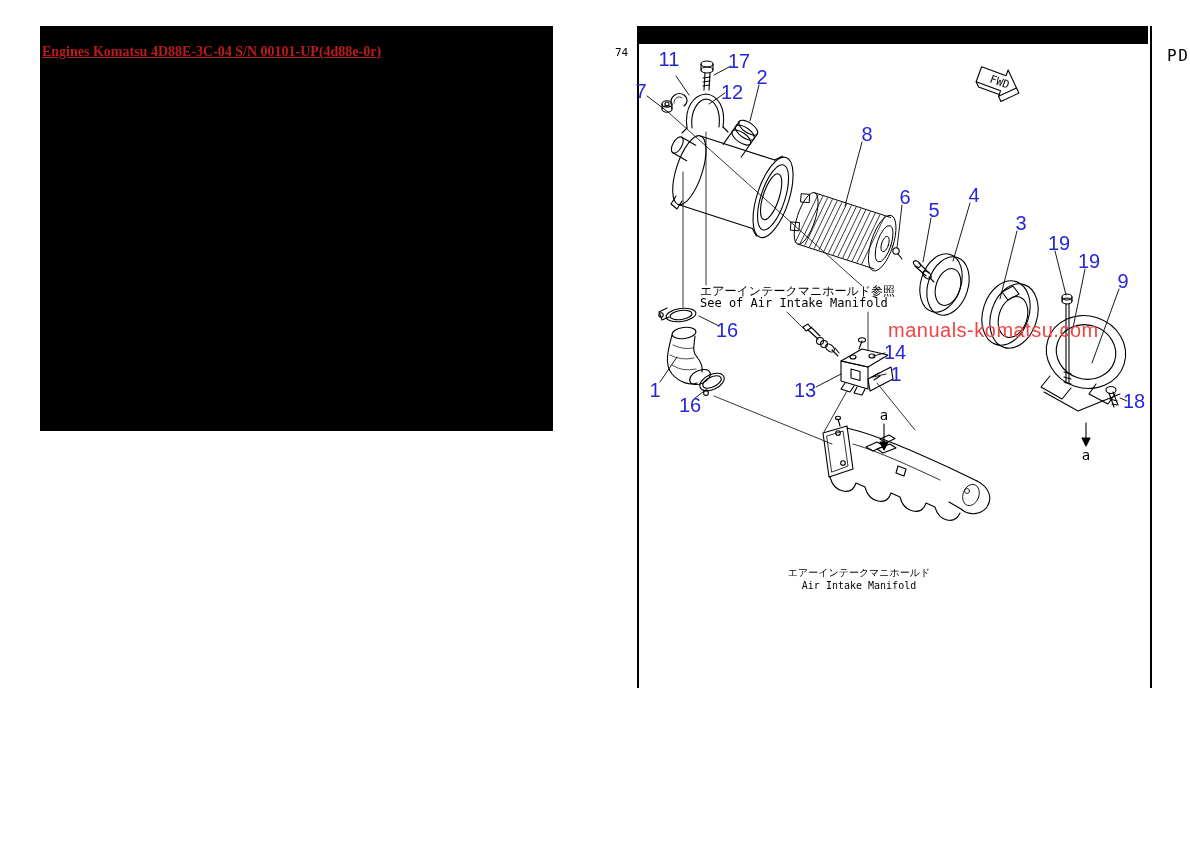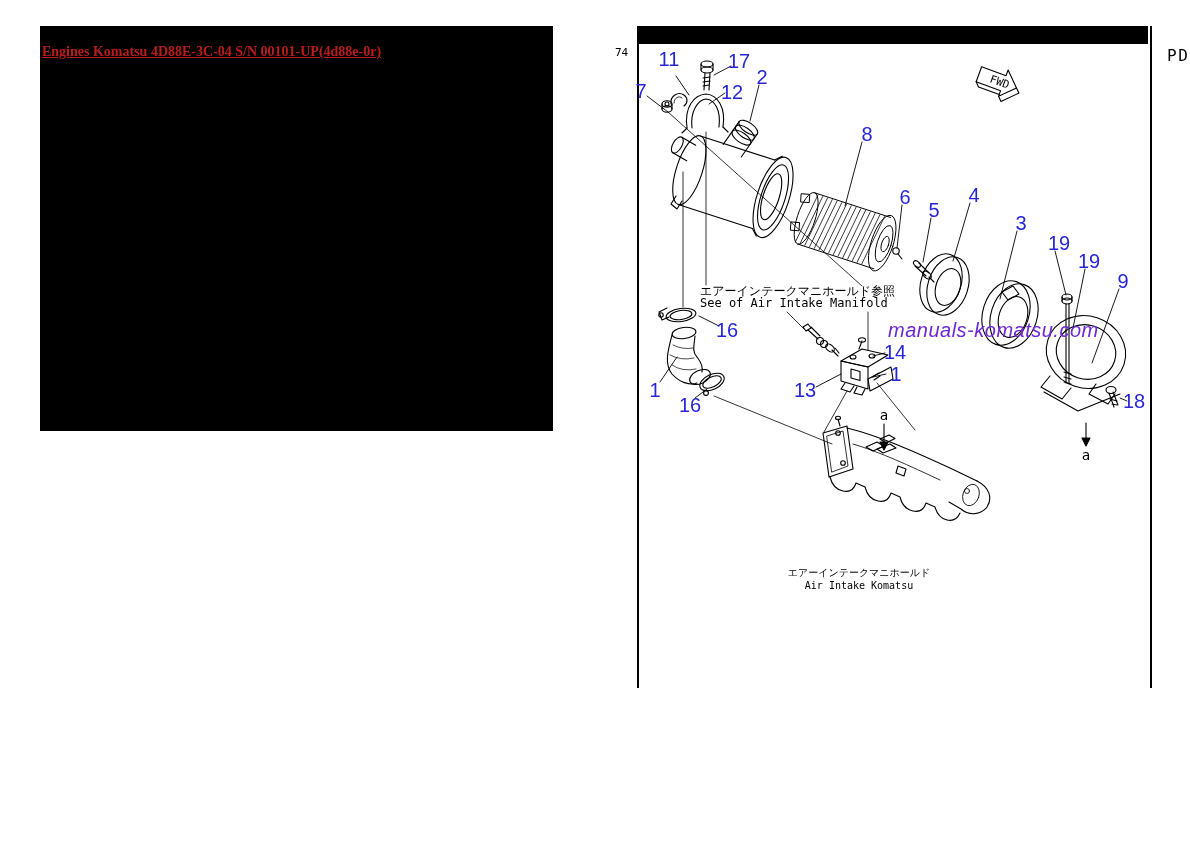--- a/index.html
+++ b/index.html
@@ -7,22 +7,22 @@
         font-family:"Liberation Sans",sans-serif;}
   .black-panel{position:absolute;left:40px;top:26px;width:513px;height:405px;background:#000;}
   .doc-link{position:absolute;left:42px;top:44px;font-family:"Liberation Serif",serif;
         font-weight:700;font-size:14px;color:#b91c1c;text-decoration:underline;white-space:nowrap;cursor:pointer;}
   .dframe{position:absolute;left:637px;top:26px;width:511px;height:662px;
         border-left:2px solid #000;border-right:2px solid #000;}
   .topbar{position:absolute;left:639px;top:26px;width:509px;height:18px;background:#000;}
   .mono{font-family:"DejaVu Sans Mono","Liberation Mono",monospace;color:#000;}
   .sheet-num{position:absolute;left:607px;top:46px;font-size:11px;margin-left:8px;}
   .fig-code{position:absolute;left:1167px;top:46px;font-size:16px;letter-spacing:1.5px;}
-  .watermark{position:absolute;left:888px;top:319px;font-size:20px;color:#6d28d9;
-        letter-spacing:.5px;white-space:nowrap;font-style:italic;}
+  .watermark{position:absolute;left:888px;top:319px;font-size:20px;color:#ef4444;
+        letter-spacing:.5px;white-space:nowrap;}
   .num{position:absolute;transform:translate(-50%,-50%);font-size:20px;color:#2626d8;
         white-space:nowrap;cursor:pointer;}
   .amark{position:absolute;transform:translate(-50%,-50%);font-size:14px;}
   .note{position:absolute;left:700px;top:285px;width:164px;text-align:center;
         font-size:12px;line-height:12px;white-space:nowrap;}
   .caption{position:absolute;left:786px;top:519px;width:146px;text-align:center;
         font-size:10px;line-height:12.5px;white-space:nowrap;margin-top:48px;}
   svg.art{position:absolute;left:0;top:0;}
 </style>
 </head>
@@ -283,18 +283,18 @@
   <span class="mono amark" style="left:884px;top:415px">a</span>
   <span class="mono amark" style="left:1086px;top:455px">a</span>
 
   <div class="note">
     <div class="mono">エアーインテークマニホールド参照</div>
     <div class="mono">See of Air Intake Manifold</div>
   </div>
 
   <div class="caption">
     <div class="mono">エアーインテークマニホールド</div>
-    <div class="mono">Air Intake Komatsu</div>
+    <div class="mono">Air Intake Manifold</div>
   </div>
 
   <span class="watermark">manuals-komatsu.com</span>
 
 </div>
 
 </body></html>

